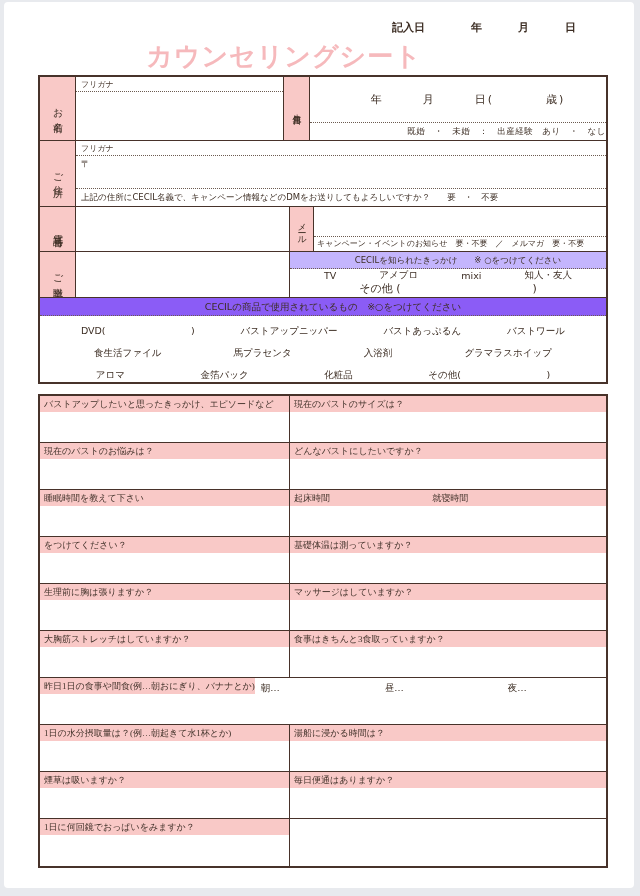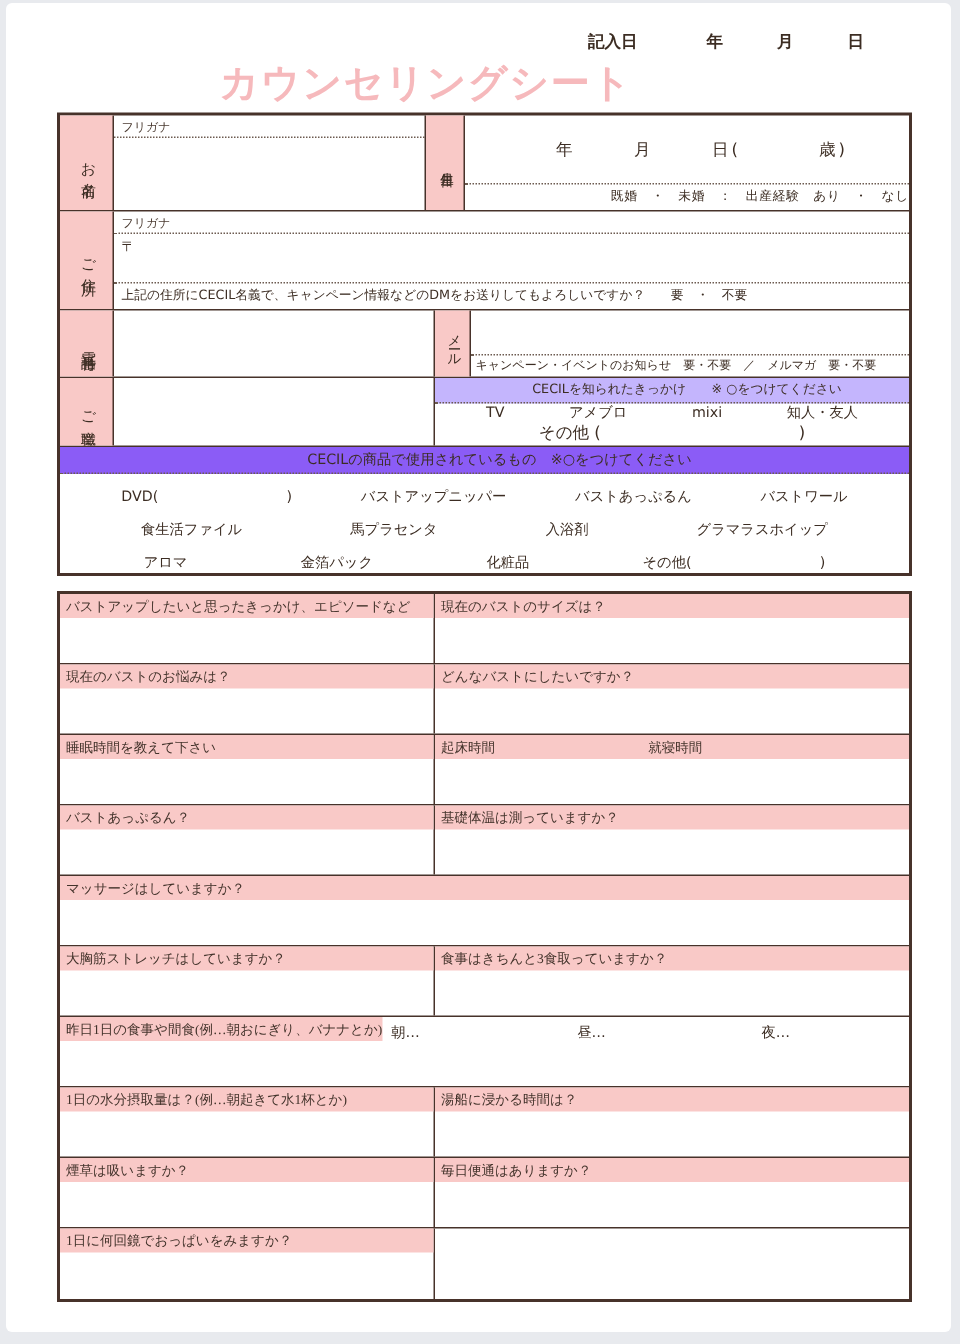--- a/index.html
+++ b/index.html
@@ -190,30 +190,34 @@
         <div class="qhead">
           <span>起床時間</span>
           <span class="abs2">就寝時間</span>
         </div>
         <div class="qbody"></div>
       </div>
     </div>
 
     <div class="qrow">
       <div class="qcell-l">
-        <div class="qhead">バストあっぷるん？</div>
+        <div class="qhead">をつけてください？</div>
         <div class="qbody"></div>
       </div>
       <div class="qcell-r">
         <div class="qhead">基礎体温は測っていますか？</div>
         <div class="qbody"></div>
       </div>
     </div>
 
     <div class="qrow">
+      <div class="qcell-l">
+        <div class="qhead">生理前に胸は張りますか？</div>
+        <div class="qbody"></div>
+      </div>
       <div class="qcell-r">
         <div class="qhead">マッサージはしていますか？</div>
         <div class="qbody"></div>
       </div>
     </div>
 
     <div class="qrow">
       <div class="qcell-l">
         <div class="qhead">大胸筋ストレッチはしていますか？</div>
         <div class="qbody"></div>

